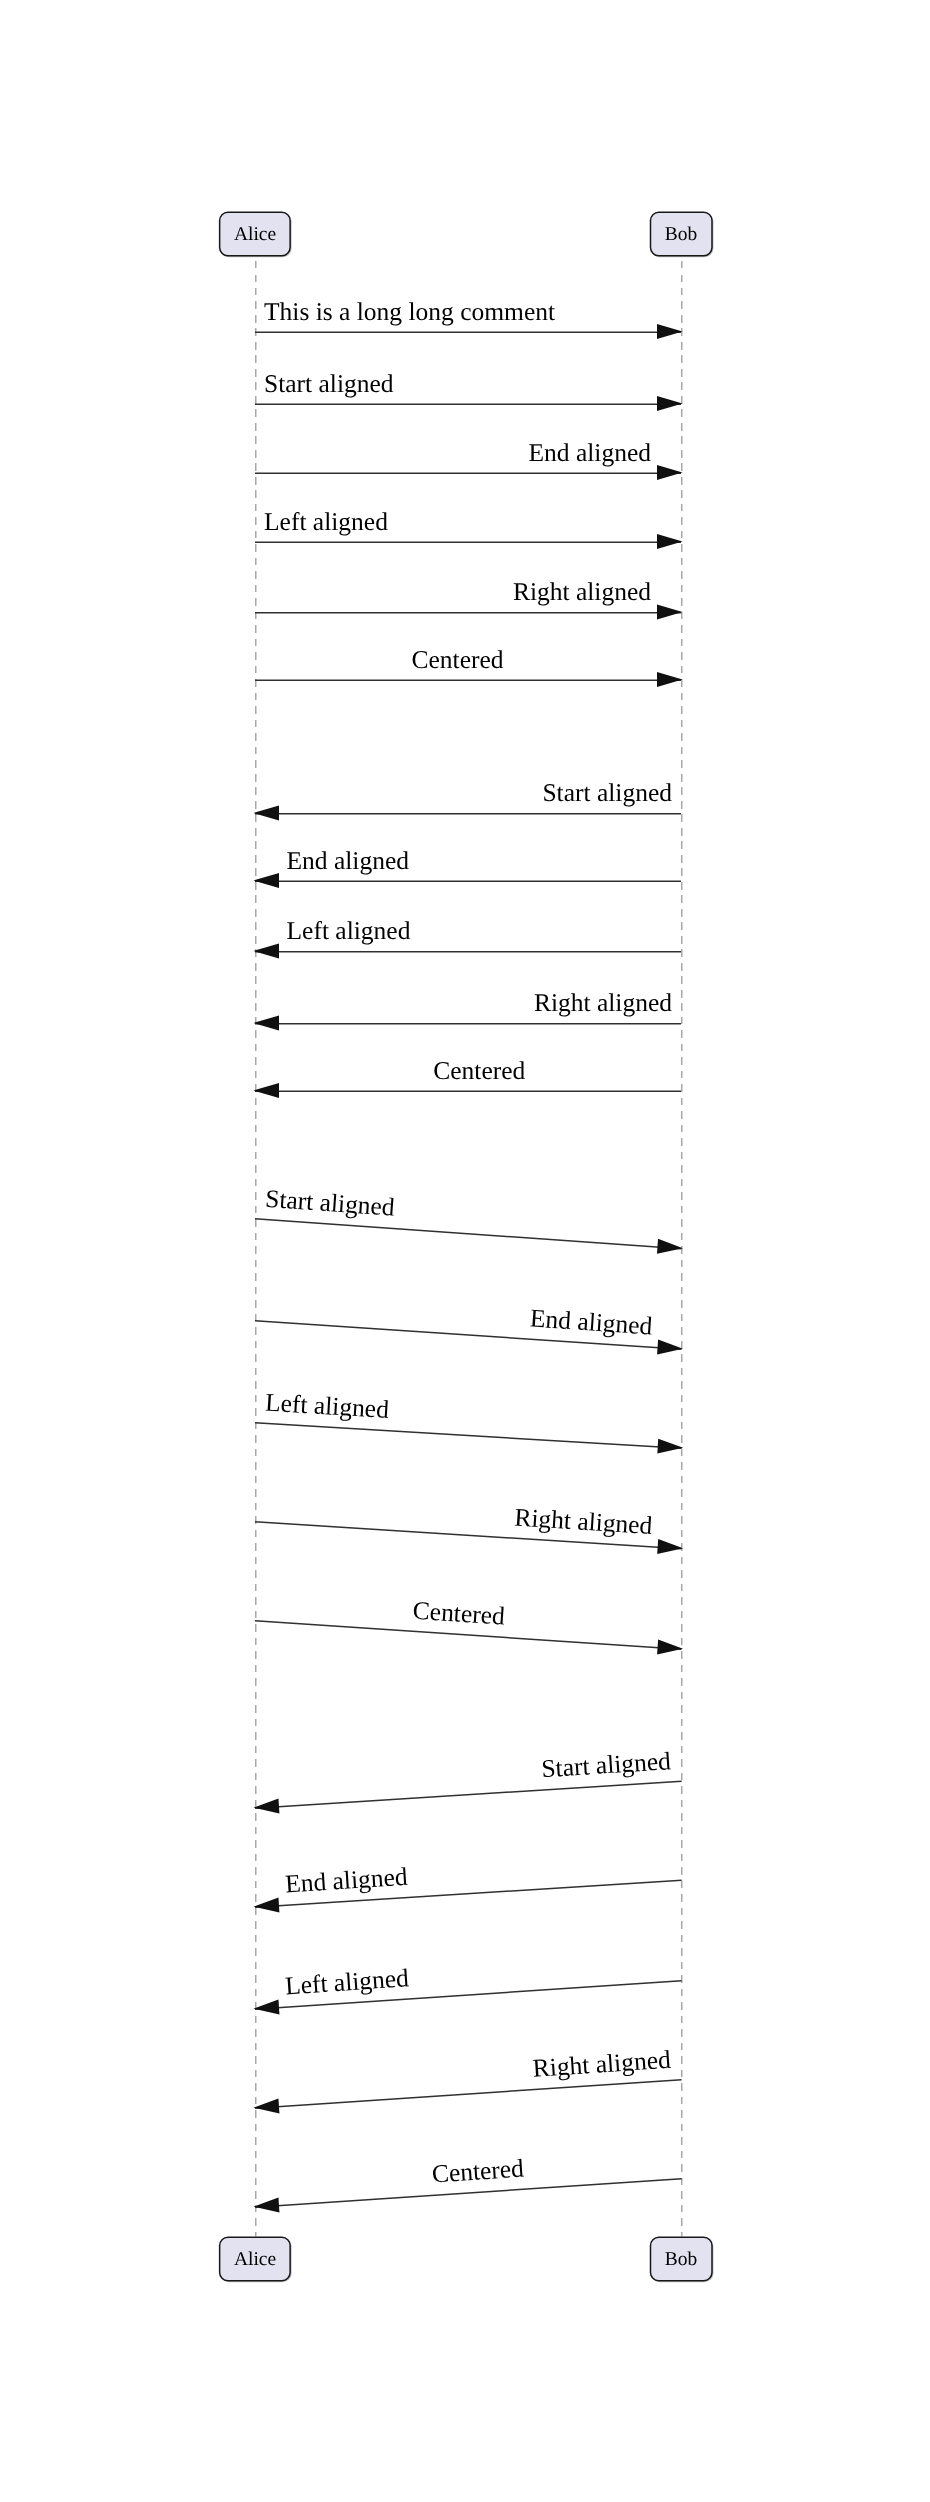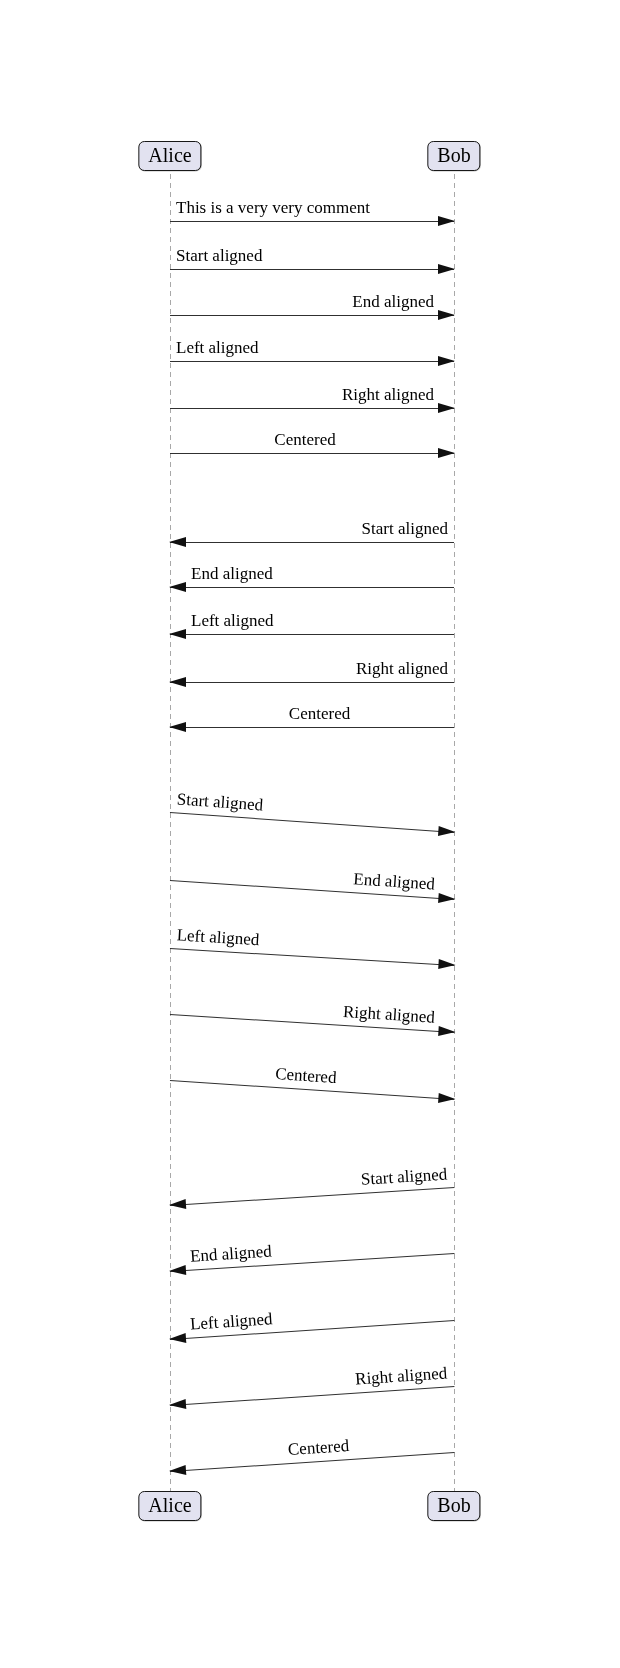--- a/index.html
+++ b/index.html
@@ -36,21 +36,21 @@
       transparent 5px, transparent 9px
     );
   }
   .participant {
     position: absolute;
     transform: translateX(-50%);
     background: var(--participant-fill);
     border: 1.5px solid var(--participant-border);
     border-radius: 6px;
     padding: 3px 9px 4px 9px;
-    font-size: 20px;
+    font-size: 13px;
     line-height: 21px;
     white-space: nowrap;
     box-shadow: 0.5px 0.5px 0 rgba(0,0,0,0.25);
   }
   .msg {
     position: absolute;
     height: 0;
     transform-origin: 0 0;
   }
   .msg-line {
@@ -95,21 +95,21 @@
 
   <div class="participant" style="left:170px; top:1491px;">
     <span>Alice</span>
   </div>
   <div class="participant" style="left:454px; top:1491px;">
     <span>Bob</span>
   </div>
 
   <div id="messages">
       <div class="msg to-right" style="left: 170px; top: 221px; width: 284px; transform: rotate(0deg);">
-        <div class="msg-label" style="text-align: left;">This is a very very comment</div>
+        <div class="msg-label" style="text-align: left;">This is a long long comment</div>
         <div class="msg-line"></div>
         <div class="msg-arrowhead"></div>
       </div>
       <div class="msg to-right" style="left: 170px; top: 269px; width: 284px; transform: rotate(0deg);">
         <div class="msg-label" style="text-align: left;">Start aligned</div>
         <div class="msg-line"></div>
         <div class="msg-arrowhead"></div>
       </div>
       <div class="msg to-right" style="left: 170px; top: 315px; width: 284px; transform: rotate(0deg);">
         <div class="msg-label" style="text-align: right;">End aligned</div>

